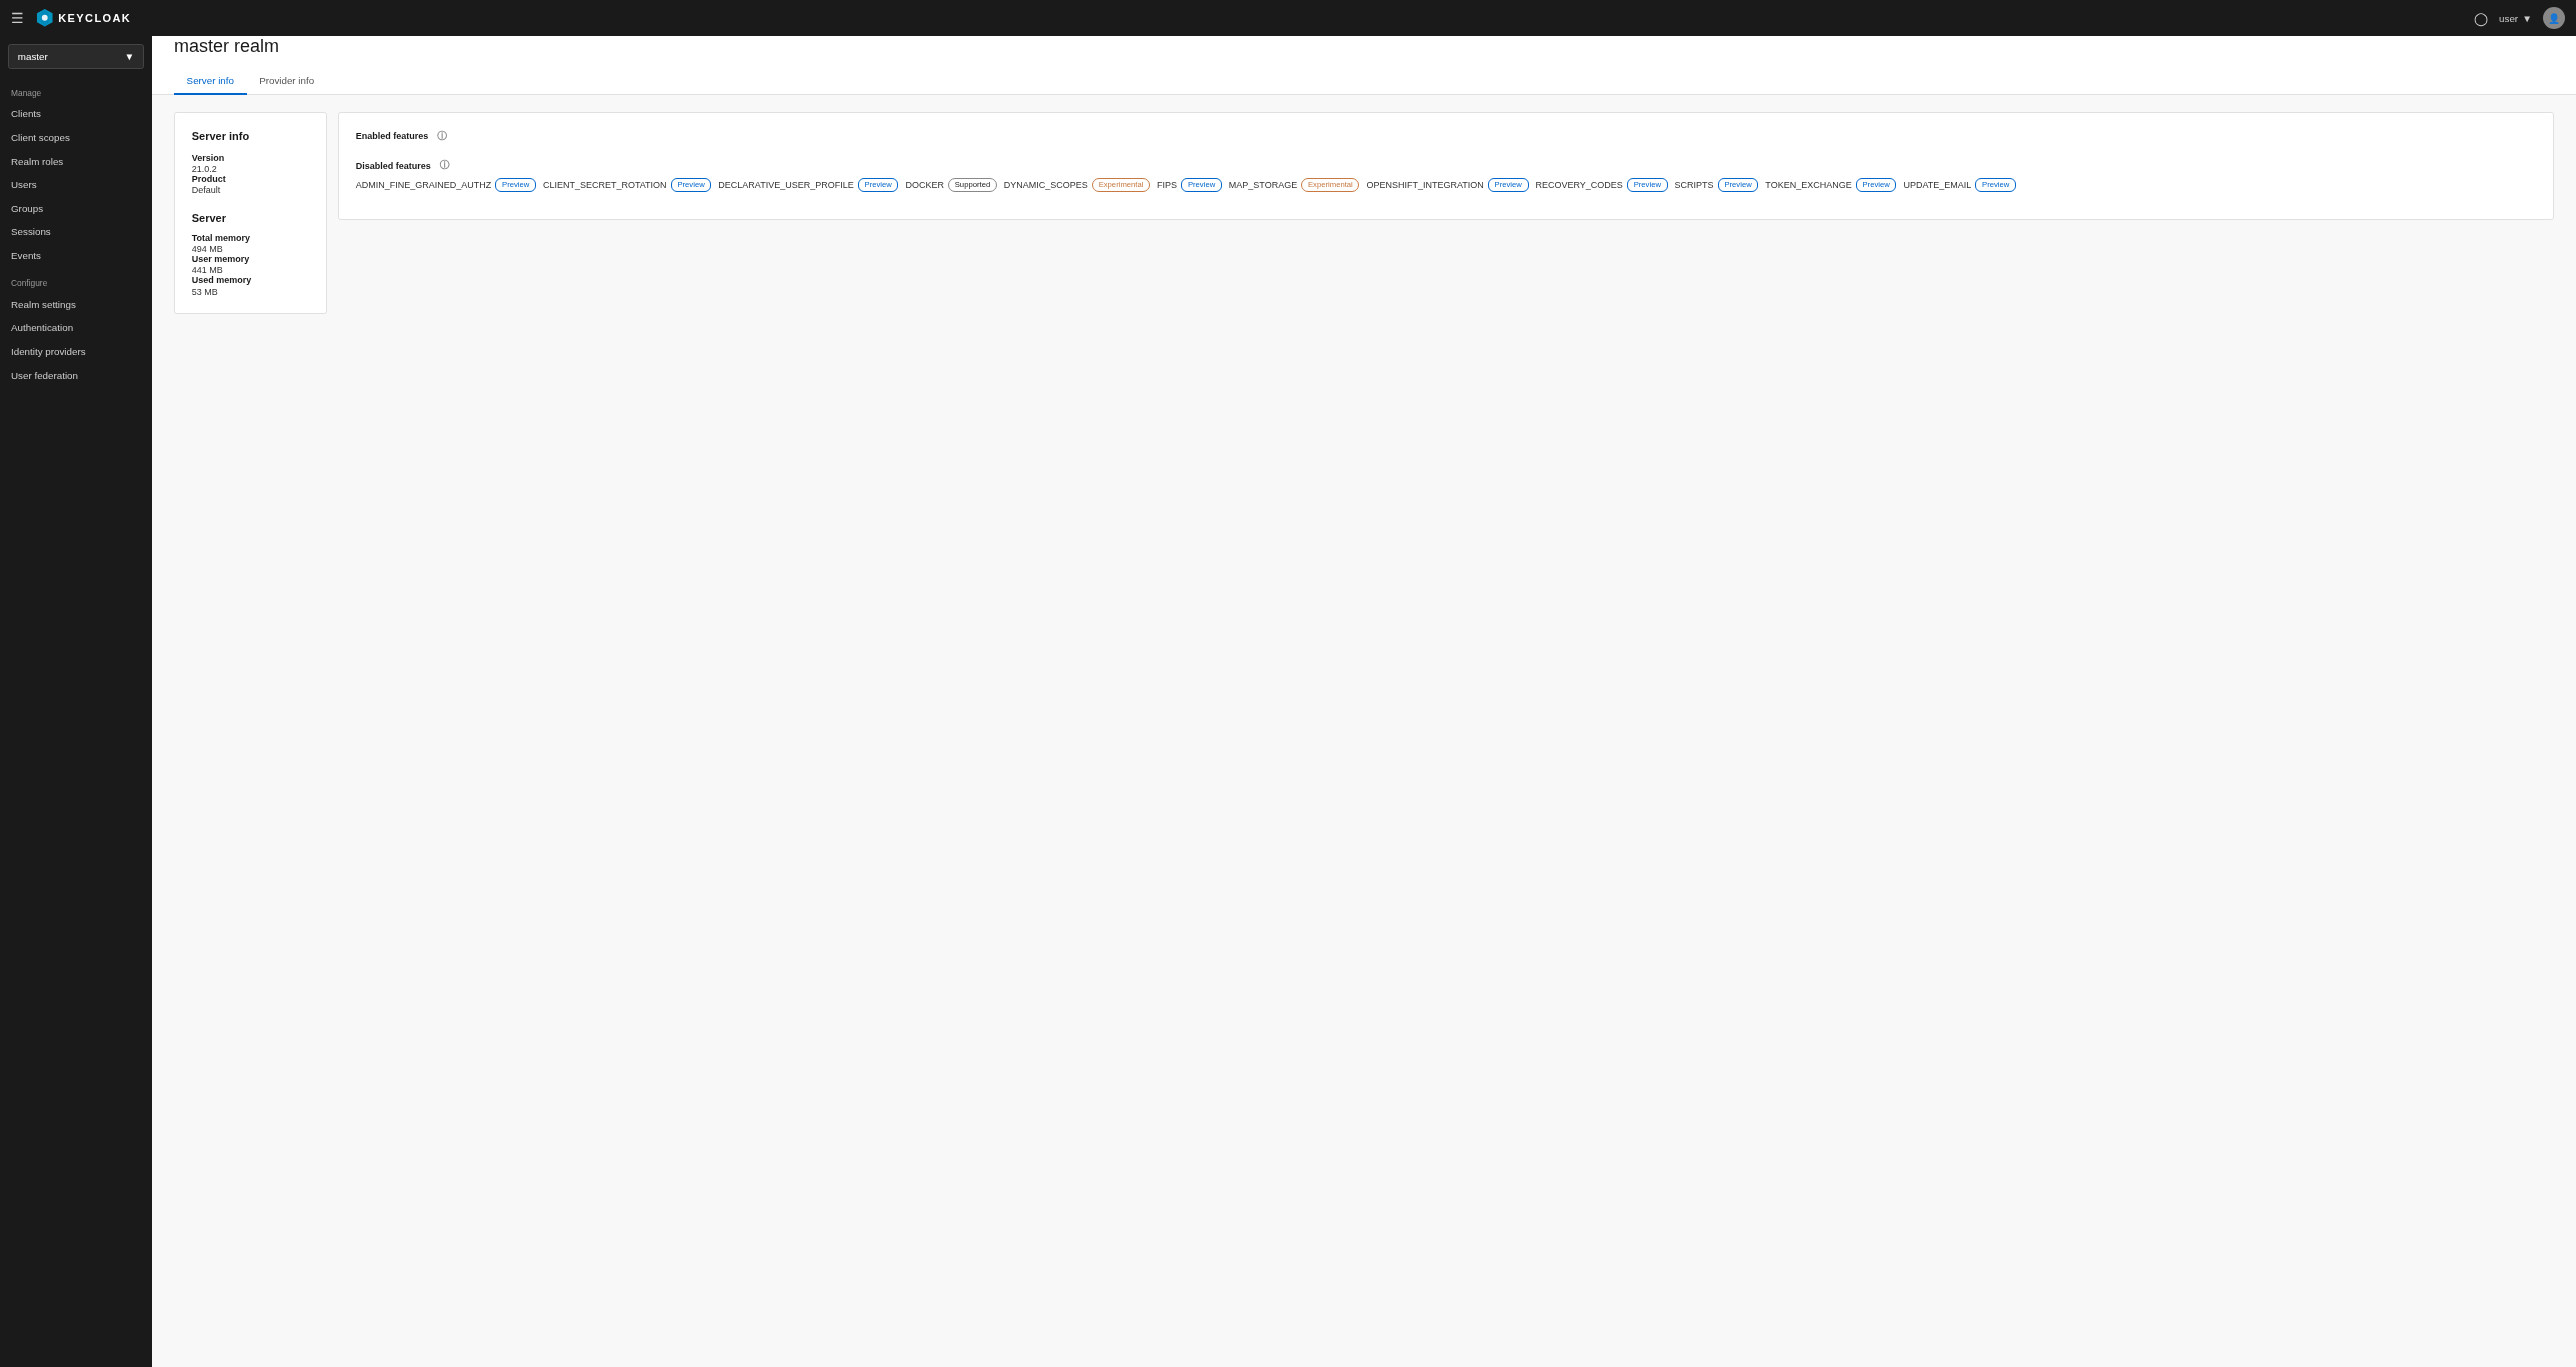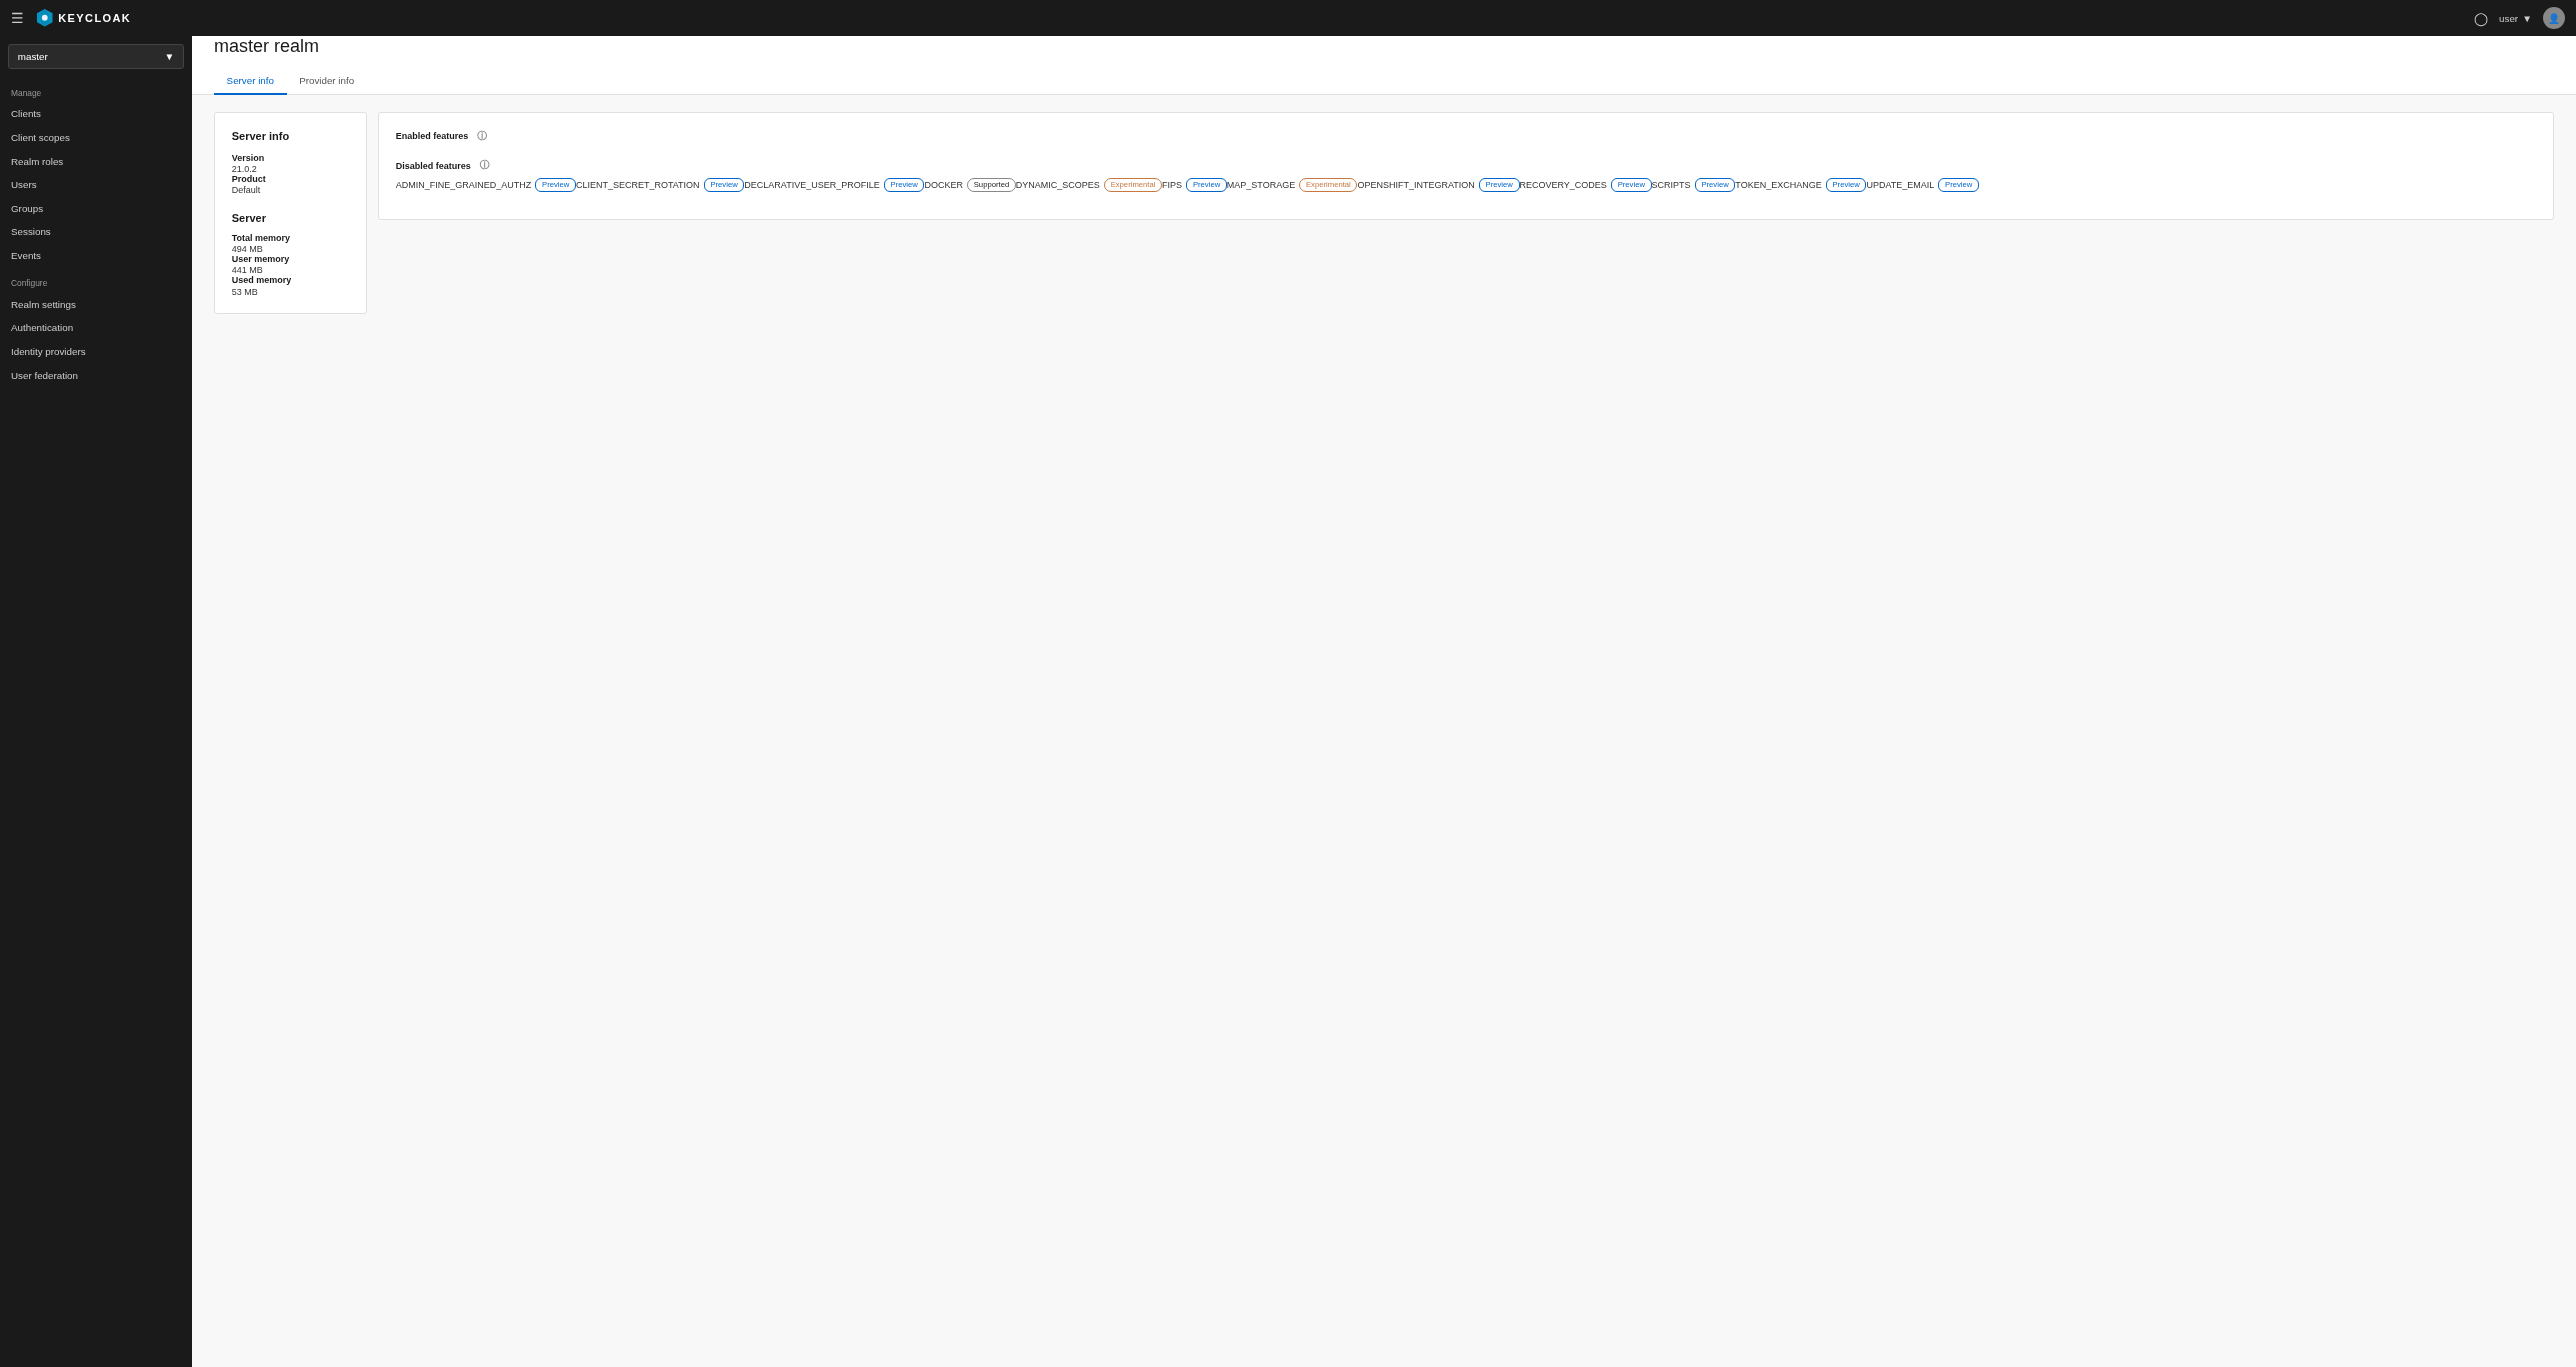--- a/index.html
+++ b/index.html
@@ -69,21 +69,21 @@
 
     
     .layout {
       display: flex;
       flex: 1;
       overflow: hidden;
     }
 
     
     .sidebar {
-      width: 192px;
+      width: 152px;
       background: #1a1a1a;
       flex-shrink: 0;
       overflow-y: auto;
       display: flex;
       flex-direction: column;
     }
     .sidebar-realm-selector {
       margin: 8.4px;
       background: #2a2a2a;
       border: 0.7px solid #444;
@@ -210,20 +210,21 @@
       align-items: center;
       gap: 9px;
     }
     .features-label .info-icon {
       color: #888;
       font-size: 9.8px;
     }
     .features-row {
       display: flex;
       flex-wrap: wrap;
+      gap: 7px;
       margin-bottom: 11px;
     }
     .feature-item {
       display: flex;
       align-items: center;
       gap: 4.2px;
       font-size: 9px;
       color: #333;
     }
 

